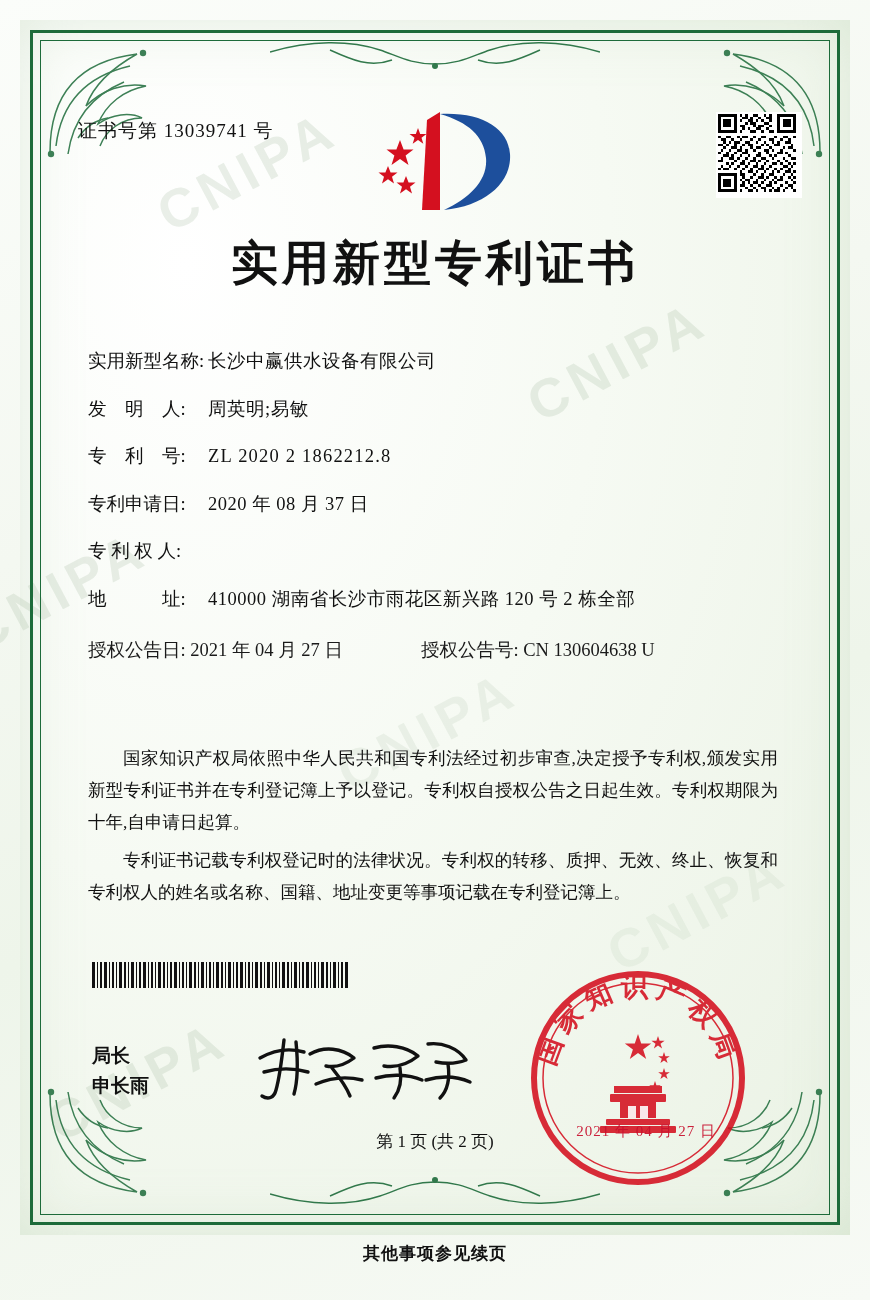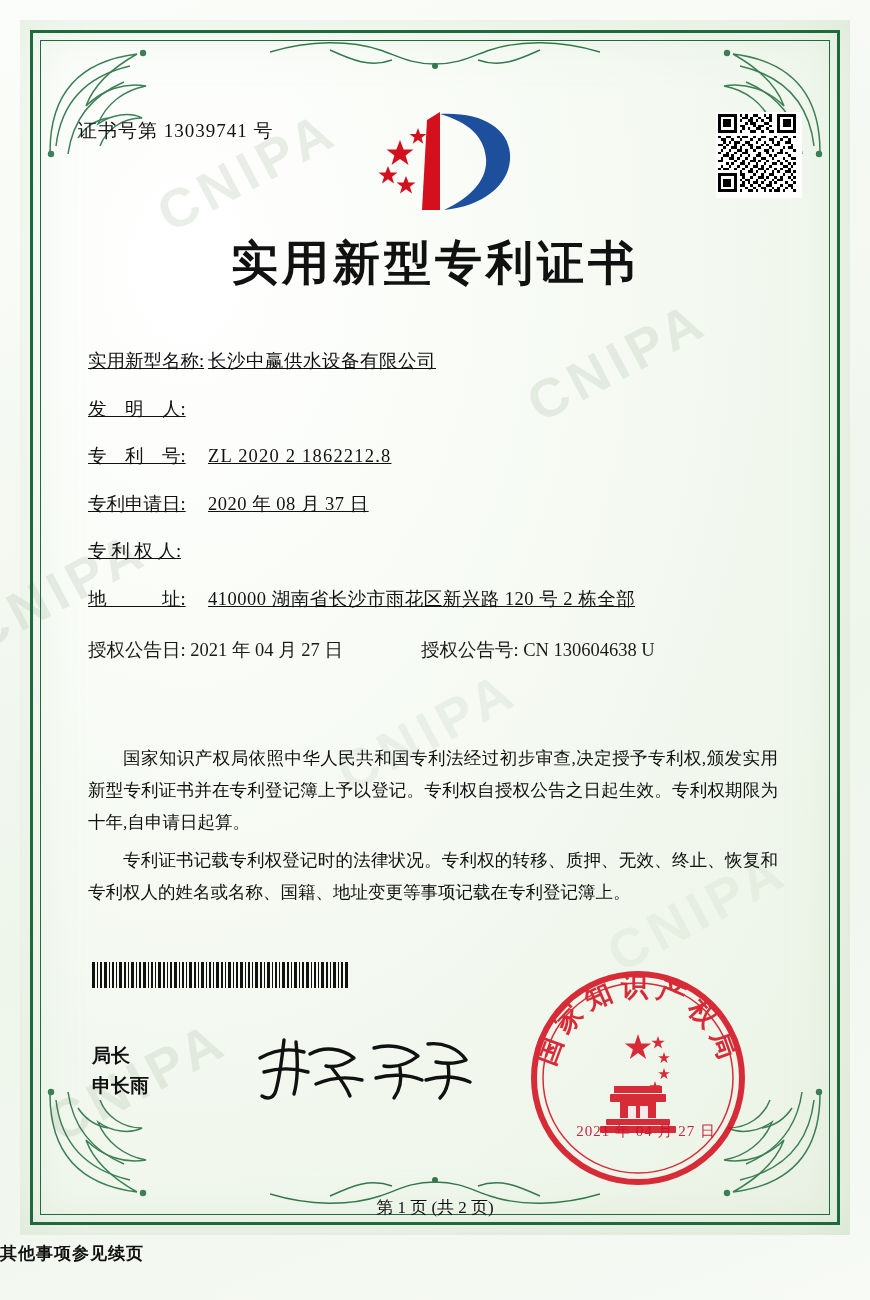--- a/index.html
+++ b/index.html
@@ -161,21 +161,20 @@
     top: 352px;
     width: 700px;
   }
   .field-row {
     display: flex;
     align-items: baseline;
     font-size: 18.5px;
     line-height: 1;
     margin-bottom: 29px;
     color: #111;
-    text-decoration: underline;
   }
   .field-label {
     width: 120px;
     flex: 0 0 120px;
     letter-spacing: 0;
     white-space: nowrap;
   }
   .field-value {
     flex: 1 1 auto;
     letter-spacing: .5px;
@@ -252,31 +251,32 @@
     font-size: 15px;
     letter-spacing: 1px;
     font-family: "Liberation Serif", serif;
     opacity: .92;
   }
 
   
   .page-no {
     position: absolute;
     left: 0;
-    top: 1196px;
+    top: 1130px;
     width: 870px;
     text-align: center;
     font-size: 17px;
     color: #111;
   }
   .footer-note {
     position: absolute;
     left: 0;
     top: 1242px;
     width: 870px;
+    text-align: center;
     font-size: 17px;
     font-weight: 700;
     letter-spacing: 1px;
     color: #111;
   }
 </style>
 </head>
 <body>
 
 <div class="cert-page">
@@ -612,20 +612,21 @@
 
   <div class="fields">
 
     <div class="field-row">
       <div class="field-label">实用新型名称:</div>
       <div class="field-value">长沙中赢供水设备有限公司</div>
     </div>
 
     <div class="field-row">
       <div class="field-label">发　明　人:</div>
+      <div class="field-value">周英明;易敏</div>
     </div>
 
     <div class="field-row">
       <div class="field-label">专　利　号:</div>
       <div class="field-value mono-ish">ZL 2020 2 1862212.8</div>
     </div>
 
     <div class="field-row">
       <div class="field-label">专利申请日:</div>
       <div class="field-value">2020 年 08 月 37 日</div>

